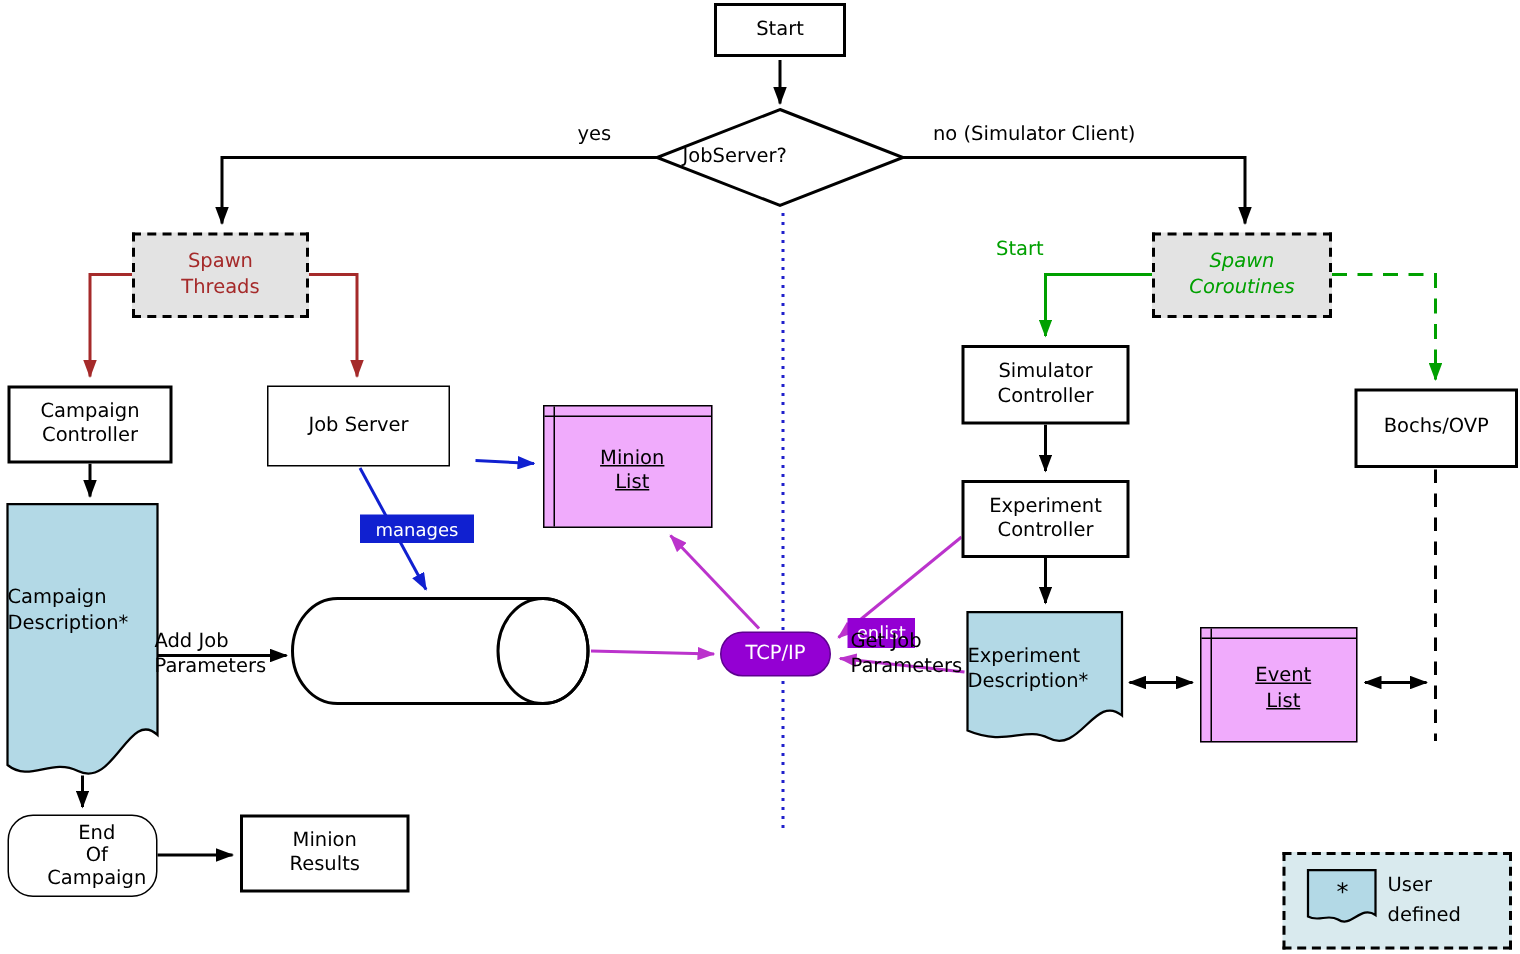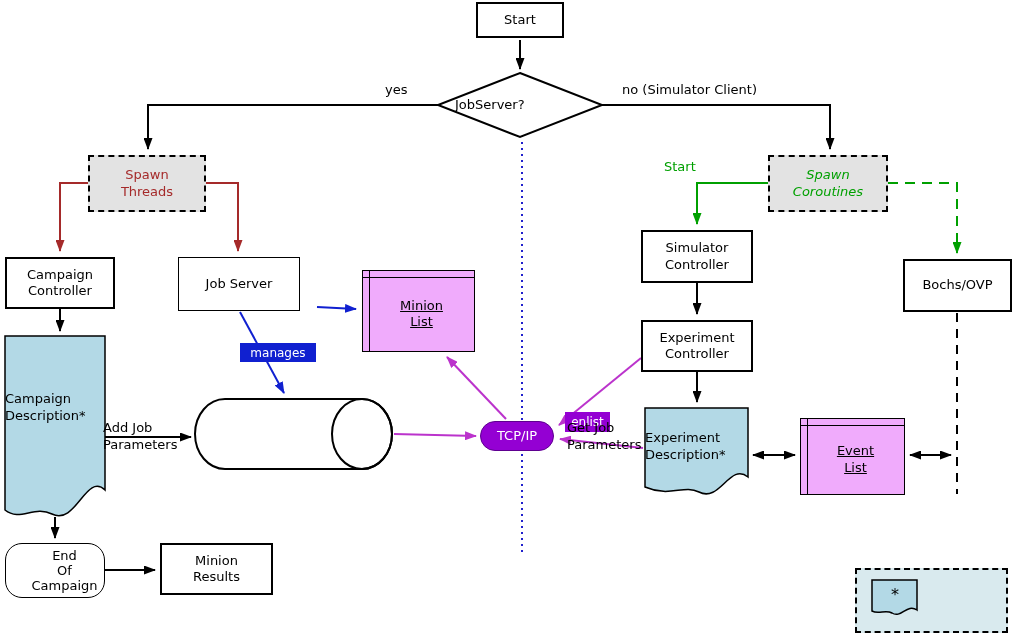--- a/index.html
+++ b/index.html
@@ -168,15 +168,17 @@
 Campaign</div>
 
   <div class="node box" style="left:160px;top:543px;width:113px;height:52px;">Minion
 Results</div>
 
   <div class="legend" style="left:855px;top:568px;width:153px;height:65px;">
     <svg class="legend-doc" width="52" height="50" viewBox="0 0 52 50" xmlns="http://www.w3.org/2000/svg">
       <path d="M 3 3 L 48 3 L 48 33 C 38 26 32 42 23 36 C 16 32 10 38 3 34 Z" fill="#b3d9e6" stroke="#000" stroke-width="1.5"></path>
     </svg>
     <div class="star">*</div>
+    <div class="legend-label">User
+defined</div>
   </div>
 
 </div>
 
 </body></html>

